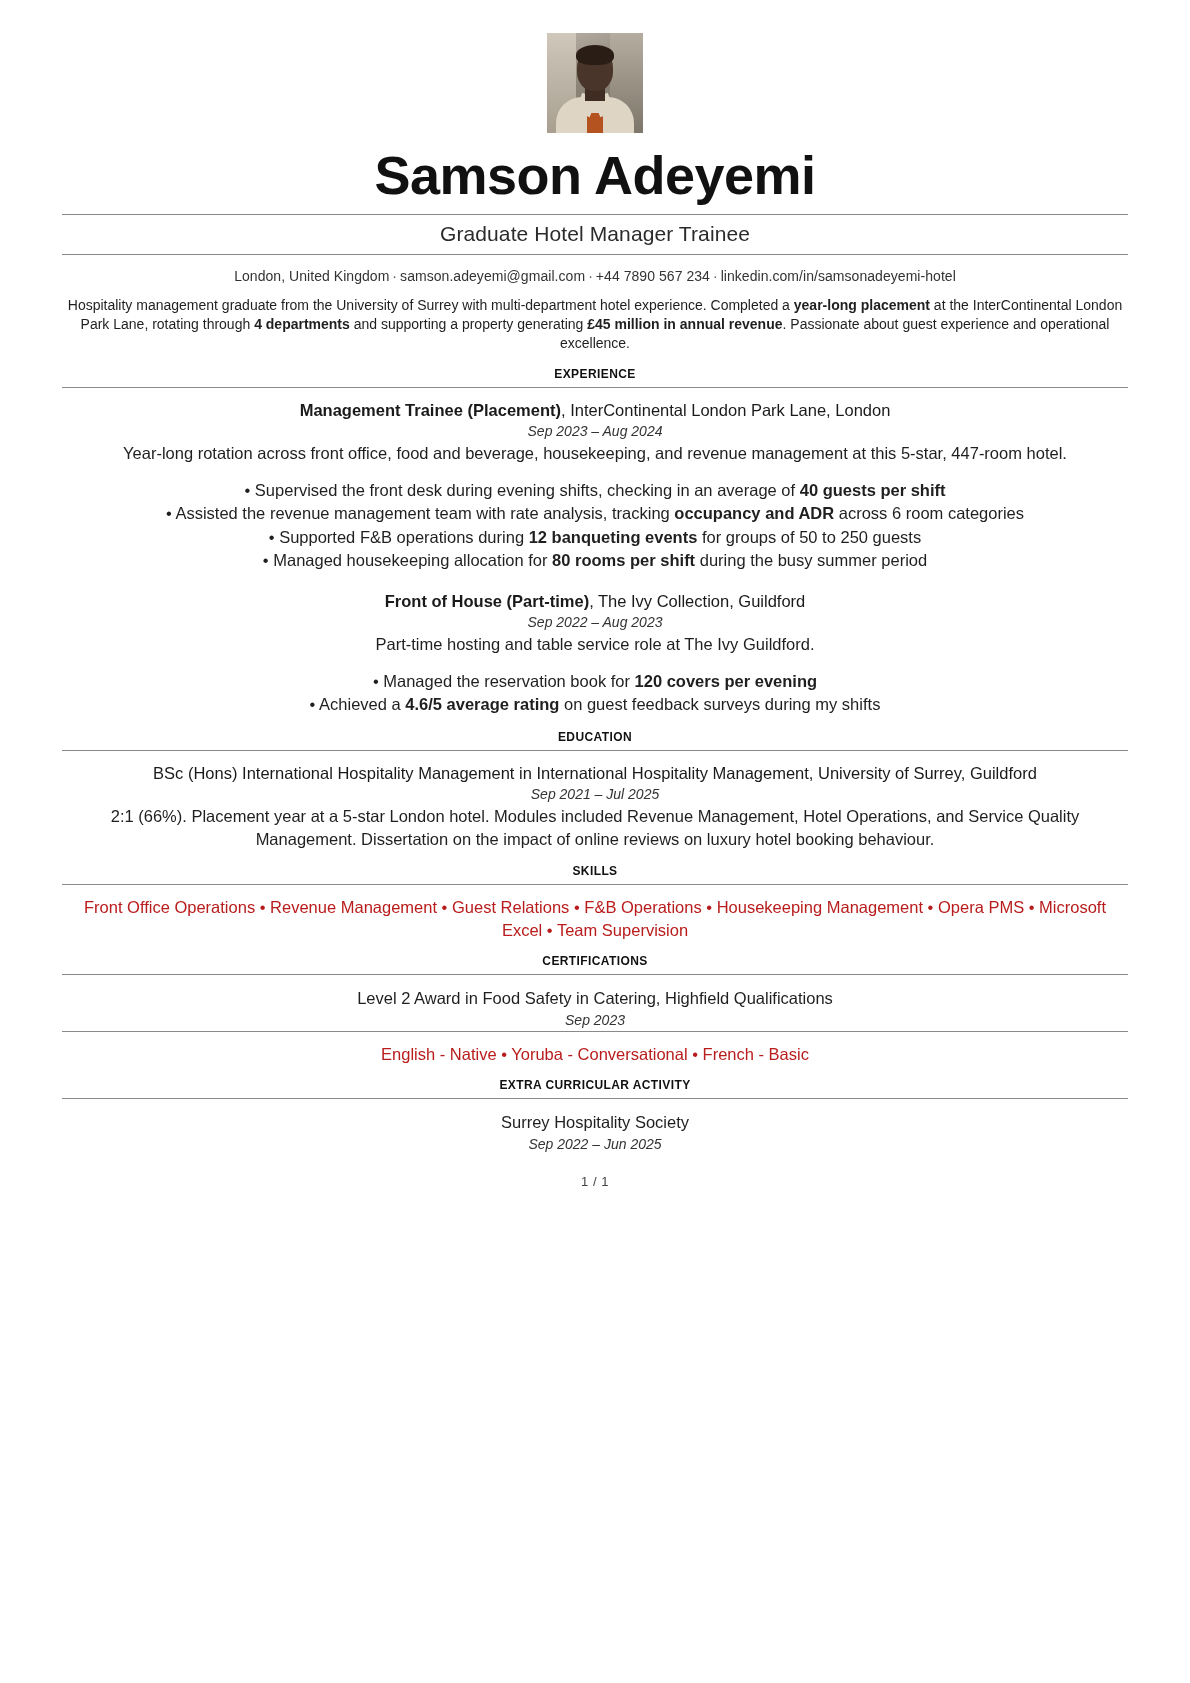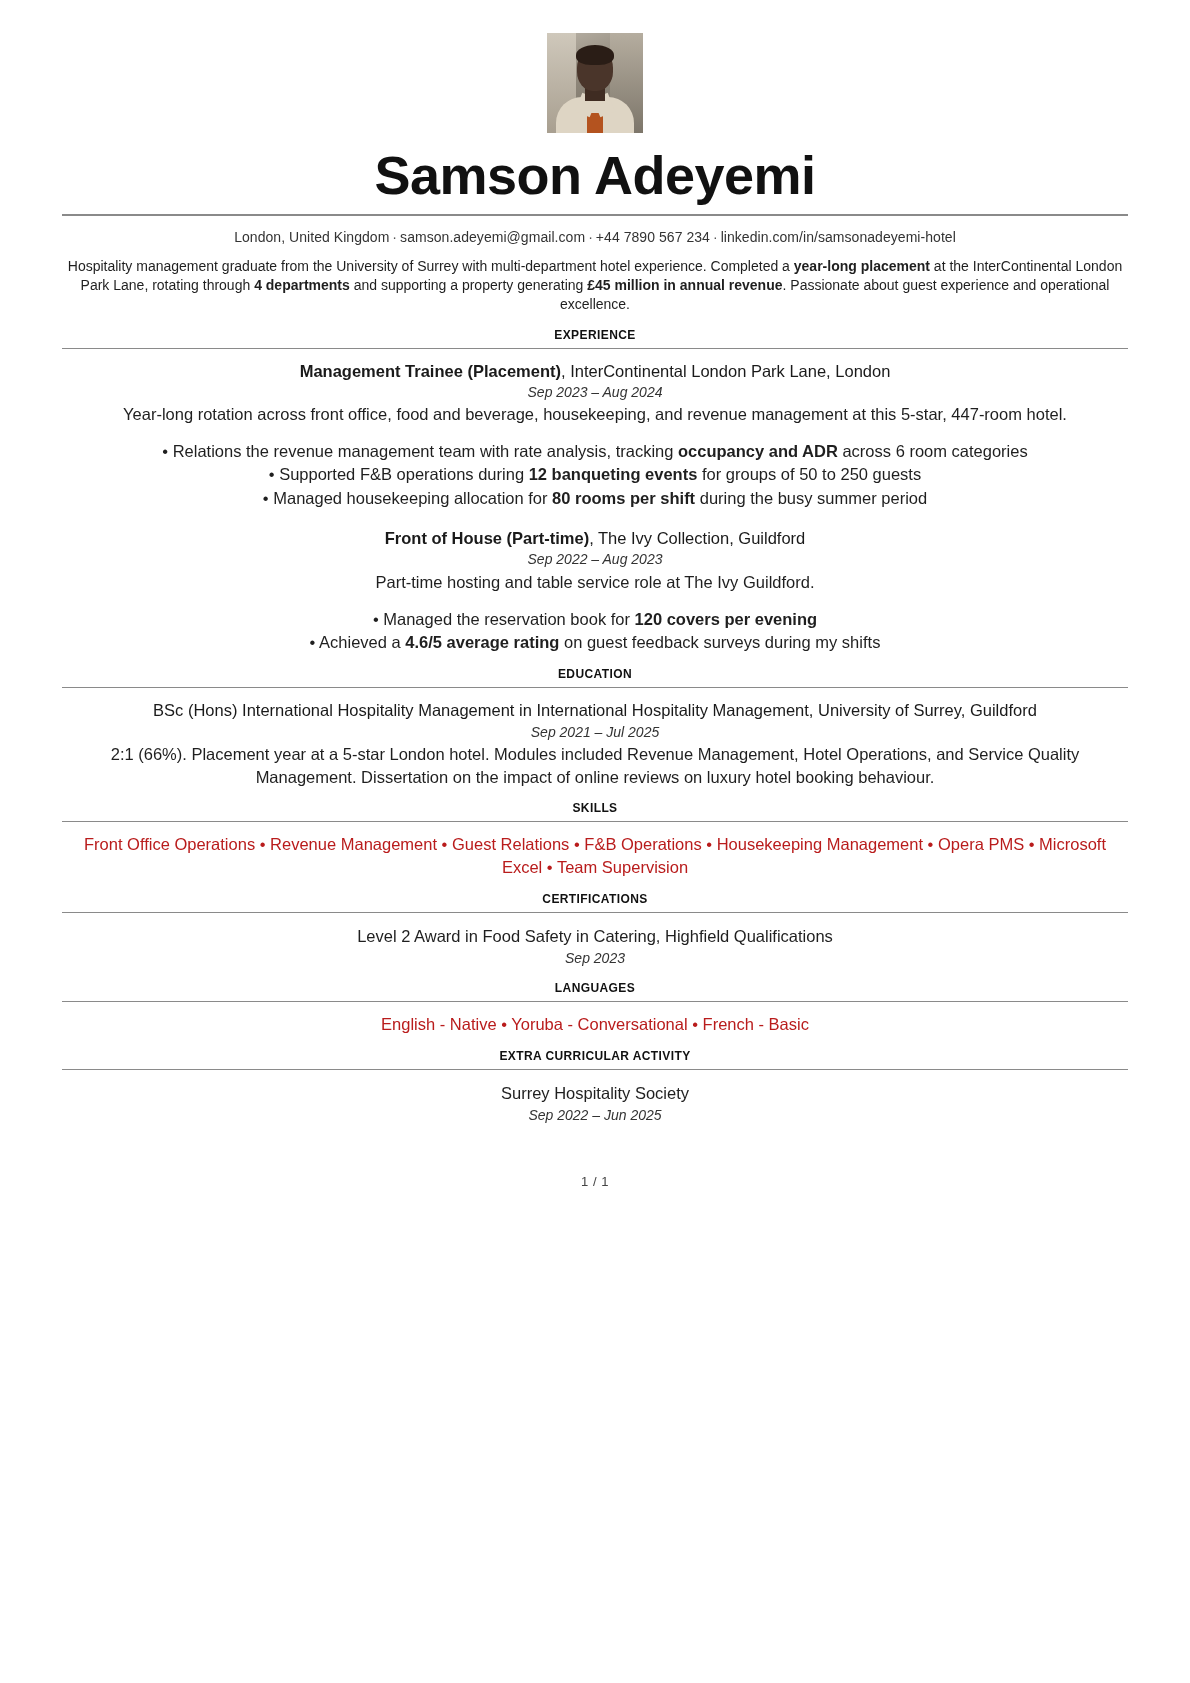--- a/index.html
+++ b/index.html
@@ -189,40 +189,42 @@
       <div class="collar-r"></div>
       <div class="neck"></div>
       <div class="head"></div>
       <div class="hair"></div>
     </div>
   </div>
 
   <h1 class="name">Samson Adeyemi</h1>
 
   <hr class="rule">
+  <div class="title-line">Graduate Hotel Manager Trainee</div>
   <hr class="rule">
 
   <div class="contact">
     <span>London, United Kingdom</span><span class="sep">·</span><span>samson.adeyemi@gmail.com</span><span class="sep">·</span><span>+44 7890 567 234</span><span class="sep">·</span><span>linkedin.com/in/samsonadeyemi-hotel</span>
   </div>
 
   <div class="summary"><span>Hospitality management graduate from the University of Surrey with multi-department hotel experience. Completed a </span><b>year-long placement</b><span> at the InterContinental London Park Lane, rotating through </span><b>4 departments</b><span> and supporting a property generating </span><b>£45 million in annual revenue</b><span>. Passionate about guest experience and operational excellence.</span></div>
 
   <div class="section-head">EXPERIENCE</div>
   <hr class="rule">
   <div class="section-body">
 
     <div class="entry">
       <div class="entry-title">
         <b>Management Trainee (Placement)</b><span>, InterContinental London Park Lane, London</span>
       </div>
       <div class="entry-date">Sep 2023 – Aug 2024</div>
       <div class="entry-desc">Year-long rotation across front office, food and beverage, housekeeping, and revenue management at this 5-star, 447-room hotel.</div>
       <div class="bullets">
-          <div class="bullet"><span>• Relations the revenue management team with rate analysis, tracking </span><b>occupancy and ADR</b><span> across 6 room categories</span></div>
+          <div class="bullet"><span>• Supervised the front desk during evening shifts, checking in an average of </span><b>40 guests per shift</b></div>
+          <div class="bullet"><span>• Assisted the revenue management team with rate analysis, tracking </span><b>occupancy and ADR</b><span> across 6 room categories</span></div>
           <div class="bullet"><span>• Supported F&amp;B operations during </span><b>12 banqueting events</b><span> for groups of 50 to 250 guests</span></div>
           <div class="bullet"><span>• Managed housekeeping allocation for </span><b>80 rooms per shift</b><span> during the busy summer period</span></div>
         </div>
     </div>
 
     <div class="entry-gap"></div>
 
     <div class="entry">
       <div class="entry-title">
         <b>Front of House (Part-time)</b><span>, The Ivy Collection, Guildford</span>
@@ -254,21 +256,20 @@
 
   <div class="section-head">CERTIFICATIONS</div>
   <hr class="rule">
   <div class="section-body">
     <div class="entry">
       <div class="entry-desc">Level 2 Award in Food Safety in Catering, Highfield Qualifications</div>
       <div class="entry-date">Sep 2023</div>
     </div>
   </div>
 
-  <div class="section-head">LANGUAGES</div>
   <hr class="rule">
   <div class="section-body">
     <div class="inline-list">English - Native • Yoruba - Conversational • French - Basic</div>
   </div>
 
   <div class="section-head">EXTRA CURRICULAR ACTIVITY</div>
   <hr class="rule">
   <div class="section-body">
     <div class="entry">
       <div class="entry-desc">Surrey Hospitality Society</div>

